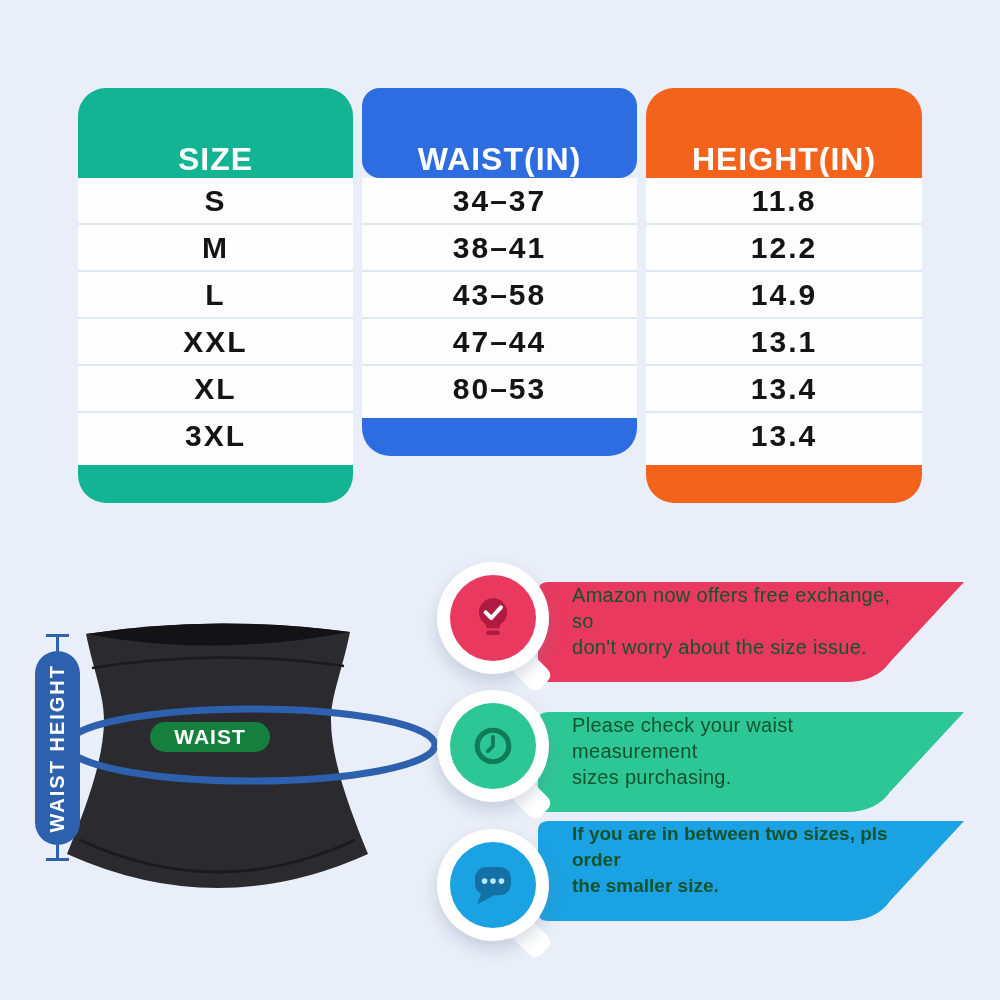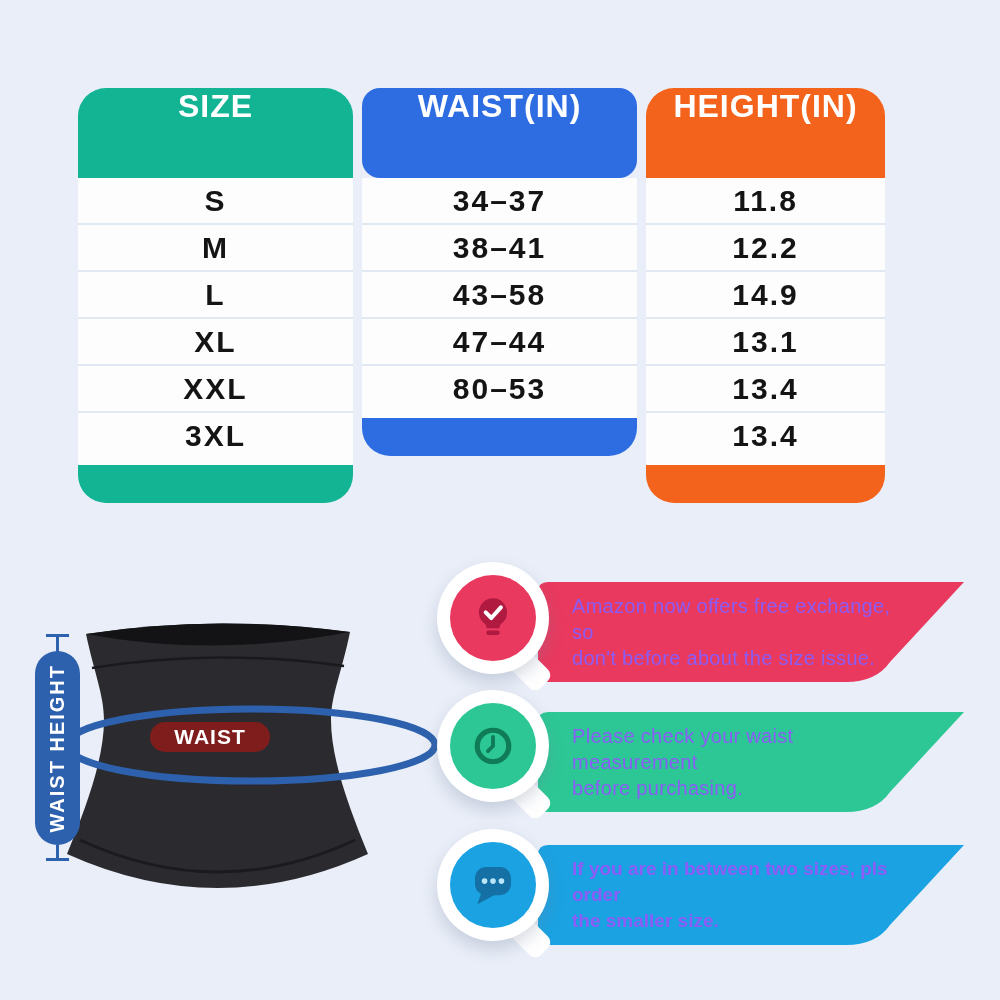--- a/index.html
+++ b/index.html
@@ -2,21 +2,21 @@
 <html><head>
 <meta charset="utf-8">
 <style>
   * { margin:0; padding:0; box-sizing:border-box; }
   html,body { width:1000px; height:1000px; }
   body { font-family:"Liberation Sans", sans-serif; }
   #canvas { position:relative; width:1000px; height:1000px; overflow:hidden; background:#e9eef8; }
 
   
   .col-card { position:absolute; top:88px; }
-  .col-header { height:90px; border-radius:28px 28px 0 0; display:flex; align-items:flex-start; justify-content:center;
+  .col-header { height:90px; border-radius:28px 28px 0 0; display:flex; align-items:flex-end; justify-content:center;
                 color:#ffffff; font-size:32px; font-weight:bold; letter-spacing:1px; }
   .col-body { background:#fdfdfe; padding-bottom:5px; }
   .cell { height:47px; line-height:45px; text-align:center; font-size:30px; font-weight:bold; color:#141414;
           letter-spacing:2px; border-bottom:2px solid #e0e8f1; }
   .cell:last-child { border-bottom:none; }
   .col-footer { height:38px; border-radius:0 0 28px 28px; }
 
   
   .trainer-svg { position:absolute; left:50px; top:592px; width:400px; height:320px; z-index:1; }
   .waist-pill { position:absolute; left:150px; top:722px; width:120px; height:30px; border-radius:16px;
@@ -26,22 +26,22 @@
   .m-cap  { position:absolute; left:46px; width:23px; height:3px; z-index:2; }
   .v-pill { position:absolute; left:35px; top:651px; width:45px; height:194px; border-radius:23px; z-index:2;
             display:flex; align-items:center; justify-content:center; }
   .v-pill-text { writing-mode:vertical-rl; transform:rotate(180deg); color:#ffffff; font-size:20px;
                  font-weight:bold; letter-spacing:2px; white-space:nowrap; }
 
   
   .callout { position:absolute; left:538px; width:426px; height:100px; z-index:1; }
   .banner-svg { position:absolute; left:0; top:0; width:100%; height:100%; }
   .banner-text { position:absolute; left:34px; top:0; right:70px; height:100%;
-                 display:flex; flex-direction:column; justify-content:center;
-                 color:#8b5cf6; font-size:20px; line-height:26px; letter-spacing:0.3px; }
+                 display:flex; flex-direction:column; 
+                 color:#14532d; font-size:20px; line-height:26px; letter-spacing:0.3px; }
   .banner-text.bold { font-weight:bold; font-size:19px; letter-spacing:0; }
 
   .icon-wrap { position:absolute; left:437px; width:112px; height:140px; z-index:2; }
   .icon-handle { position:absolute; left:76px; top:78px; width:26px; height:52px; background:#ffffff;
                  border-radius:8px; transform:rotate(-45deg); }
   .icon-ring { position:absolute; left:0; top:0; width:112px; height:112px; background:#ffffff; border-radius:50%;
                display:flex; align-items:center; justify-content:center;
                box-shadow:0 8px 16px rgba(110,125,150,0.28); }
   .icon-bubble { width:86px; height:86px; border-radius:50%; display:flex; align-items:center; justify-content:center; }
   .icon-bubble svg { width:54px; height:54px; }
@@ -52,42 +52,42 @@
 <div id="canvas" style="background-color: rgb(233, 238, 248);">
 
   <div class="col-card" style="left:78px;width:275px;">
     <div class="col-header" style="background-color: rgb(18, 180, 148);">
       <span>SIZE</span>
     </div>
     <div class="col-body">
       <div class="cell">S</div>
       <div class="cell">M</div>
       <div class="cell">L</div>
+      <div class="cell">XXL</div>
       <div class="cell">XL</div>
-      <div class="cell">XXL</div>
       <div class="cell">3XL</div>
     </div>
     <div class="col-footer" style="background-color: rgb(18, 180, 148);"></div>
   </div>
 
   <div class="col-card" style="left:362px;width:275px;">
     <div class="col-header" style="background-color: rgb(46, 108, 226); border-radius: 18px;">
       <span>WAIST(IN)</span>
     </div>
     <div class="col-body">
       <div class="cell">34–37</div>
       <div class="cell">38–41</div>
       <div class="cell">43–58</div>
       <div class="cell">47–44</div>
       <div class="cell">80–53</div>
     </div>
     <div class="col-footer" style="background-color: rgb(46, 108, 226);"></div>
   </div>
 
-  <div class="col-card" style="left:646px;width:239px;">
+  <div class="col-card" style="left:646px;width:276px;">
     <div class="col-header" style="background-color: rgb(244, 99, 28);">
       <span>HEIGHT(IN)</span>
     </div>
     <div class="col-body">
       <div class="cell">11.8</div>
       <div class="cell">12.2</div>
       <div class="cell">14.9</div>
       <div class="cell">13.1</div>
       <div class="cell">13.4</div>
       <div class="cell">13.4</div>
@@ -96,39 +96,39 @@
   </div>
 
   <svg class="trainer-svg" viewBox="0 0 400 320">
     <path d="M36,42 Q163,22 300,40 C292,80 281,103 281,128 C281,168 300,218 318,262 Q168,330 17,262 C35,218 54,168 54,128 C54,103 44,80 36,42 Z" fill="#2b2b2f"></path>
     <path d="M36,42 Q163,22 300,40 Q163,66 36,42 Z" fill="#131316"></path>
     <path d="M42,76 Q163,56 294,74" fill="none" stroke="#1a1a1d" stroke-width="2.5"></path>
     <path d="M30,248 Q168,312 305,248" fill="none" stroke="#1b1b1e" stroke-width="3"></path>
     <ellipse cx="201" cy="153" rx="184" ry="36" fill="none" stroke-width="7" stroke="#2d61ad"></ellipse>
   </svg>
 
-  <div class="waist-pill" style="background-color: #7f1d1d;">
+  <div class="waist-pill" style="background-color: #15803d;">
     <span>WAIST</span>
   </div>
 
   <div class="m-cap" style="top: 634px; background-color: rgb(45, 97, 173);"></div>
   <div class="m-line" style="top: 637px; height: 18px; background-color: rgb(45, 97, 173);"></div>
   <div class="v-pill" style="background-color: rgb(45, 97, 173);">
     <span class="v-pill-text">WAIST HEIGHT</span>
   </div>
   <div class="m-line" style="top: 845px; height: 14px; background-color: rgb(45, 97, 173);"></div>
   <div class="m-cap" style="top: 858px; background-color: rgb(45, 97, 173);"></div>
 
   <div class="callout" style="top:582px;">
     <svg class="banner-svg" viewBox="0 0 426 100" preserveAspectRatio="none">
       <path d="M10,0 L426,0 L352,80 Q338,100 308,100 L10,100 Q0,100 0,90 L0,10 Q0,0 10,0 Z" fill="#e9395f"></path>
     </svg>
     <div class="banner-text">
       <div>Amazon now offers free exchange, so</div>
-      <div>don't before about the size issue.</div>
+      <div>don't worry about the size issue.</div>
     </div>
   </div>
   <div class="icon-wrap" style="top:562px;">
     <div class="icon-handle"></div>
     <div class="icon-ring">
       <div class="icon-bubble" style="background-color: rgb(233, 57, 95);">
         <svg viewBox="0 0 48 48">
           <g fill="#b01940">
             <circle cx="24" cy="19" r="12.5"></circle>
             <path d="M16.5 27 L31.5 27 L29.5 33 L18.5 33 Z"></path>
@@ -139,36 +139,36 @@
       </div>
     </div>
   </div>
 
   <div class="callout" style="top:712px;">
     <svg class="banner-svg" viewBox="0 0 426 100" preserveAspectRatio="none">
       <path d="M10,0 L426,0 L352,80 Q338,100 308,100 L10,100 Q0,100 0,90 L0,10 Q0,0 10,0 Z" fill="#2dc795"></path>
     </svg>
     <div class="banner-text">
       <div>Please check your waist measurement</div>
-      <div>before purchasing.</div>
+      <div>sizes purchasing.</div>
     </div>
   </div>
   <div class="icon-wrap" style="top:690px;">
     <div class="icon-handle"></div>
     <div class="icon-ring">
       <div class="icon-bubble" style="background-color: rgb(45, 199, 149);">
         <svg viewBox="0 0 48 48">
           <circle cx="24" cy="24" r="14" fill="none" stroke-width="4.6" stroke="#0f7b57"></circle>
           <path d="M24 16 L24 24 L19.5 28.5" fill="none" stroke-width="3.4" stroke-linecap="round" stroke="#0f7b57"></path>
         </svg>
       </div>
     </div>
   </div>
 
-  <div class="callout" style="top:845px;">
+  <div class="callout" style="top:821px;">
     <svg class="banner-svg" viewBox="0 0 426 100" preserveAspectRatio="none">
       <path d="M10,0 L426,0 L352,80 Q338,100 308,100 L10,100 Q0,100 0,90 L0,10 Q0,0 10,0 Z" fill="#1ba2e2"></path>
     </svg>
     <div class="banner-text bold">
       <div>If you are in between two sizes, pls order</div>
       <div>the smaller size.</div>
     </div>
   </div>
   <div class="icon-wrap" style="top:829px;">
     <div class="icon-handle"></div>

